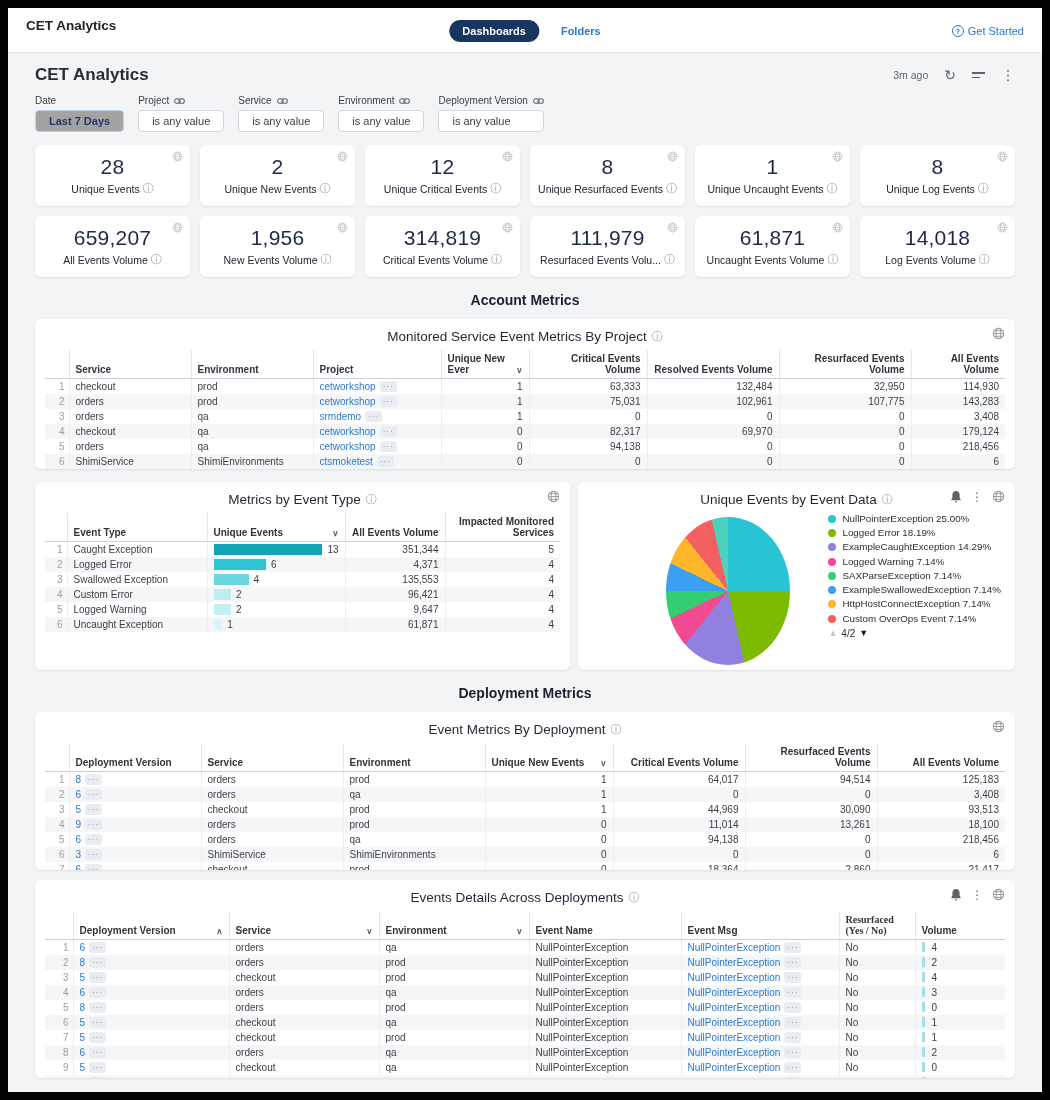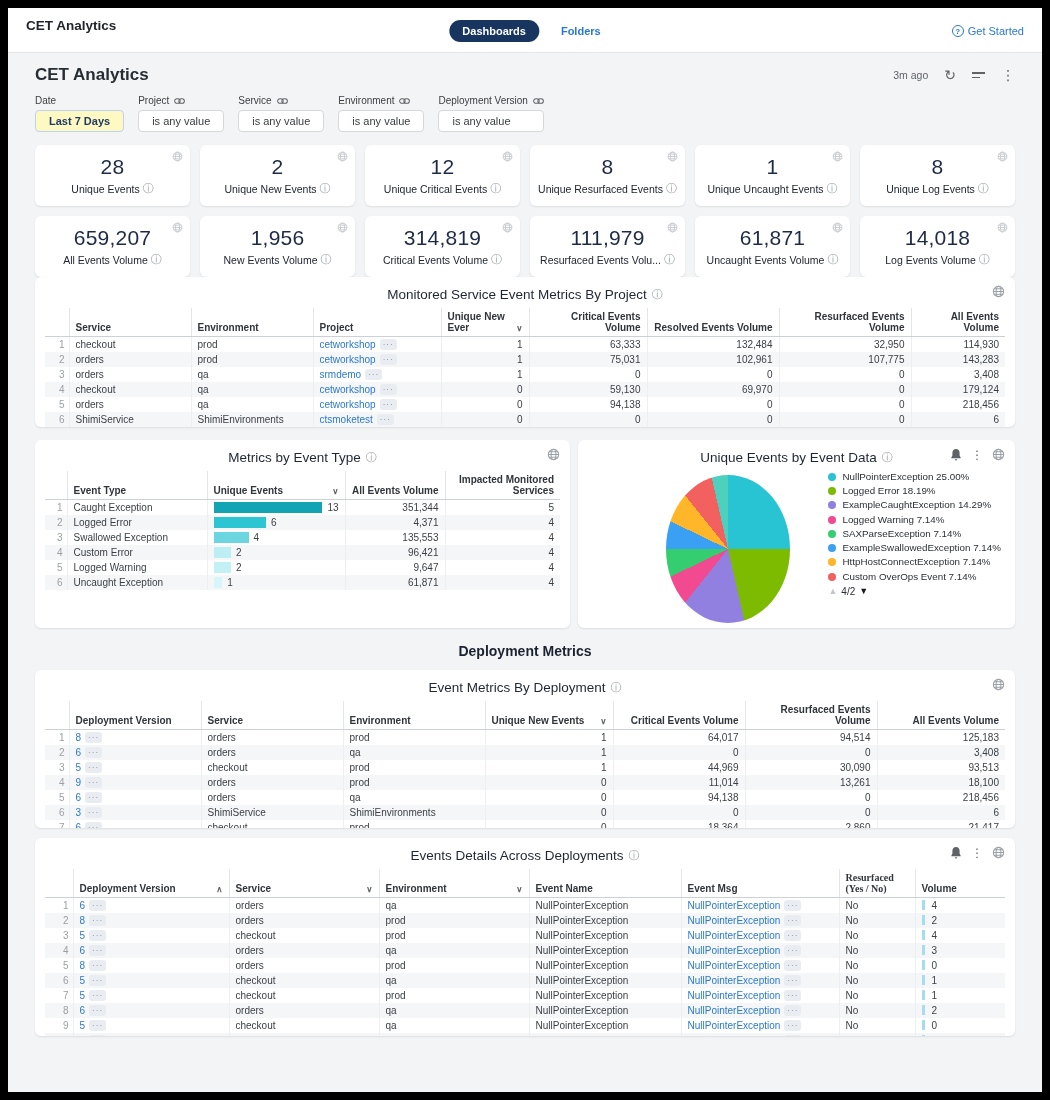--- a/index.html
+++ b/index.html
@@ -29,21 +29,21 @@
   .ago { font-size:10.5px; color:#5f6368; }
   .ctl { font-size:14px; cursor:pointer; color:#5f6368; line-height:1; }
   .filter-lines { display:inline-flex; flex-direction:column; gap:3px; cursor:pointer; }
   .filter-lines i { height:1.6px; background:#5f6368; display:block; }
   .filter-lines i:nth-child(1){width:13px;} .filter-lines i:nth-child(2){width:13px;}
 
   .filters { display:flex; gap:14px; margin-top:10px; }
   .filter { display:flex; flex-direction:column; gap:4px; }
   .filter-label { display:flex; align-items:center; gap:5px; font-size:10px; color:#3c4043; }
   .chip { font-size:11px; border-radius:4px; padding:4px 13px; border:1px solid #d4d7dc; background:#fff; color:#3c4043; cursor:pointer; white-space:nowrap; }
-  .chip.active { background:#fef9c3; border-color:#bcd2f0; color:#1f3a63; font-weight:600; }
+  .chip.active { background:#a3a3a3; border-color:#bcd2f0; color:#1f3a63; font-weight:600; }
 
   
   .cards { display:grid; grid-template-columns:repeat(6,1fr); gap:10px; margin-top:13px; }
   .card { position:relative; background:#fff; border-radius:6px; box-shadow:0 1px 2px rgba(60,64,67,.12); height:61px; display:flex; flex-direction:column; align-items:center; justify-content:center; gap:2px; }
   .card-value { font-size:21px; font-weight:500; color:#1e2a45; letter-spacing:.2px; }
   .card-label { font-size:10.5px; color:#202634; display:flex; align-items:center; gap:3px; white-space:nowrap; }
   .card-globe { position:absolute; top:6px; right:7px; }
 
   .section-heading { text-align:center; font-size:14px; font-weight:bold; color:#1a2230; margin:15px 0 11px 0; }
 
@@ -393,20 +393,21 @@
             </svg>
           </span>
           <div class="card-value">14,018</div>
           <div class="card-label">
             <span>Log Events Volume</span>
             <span class="info">ⓘ</span>
           </div>
         </div>
       </div>
 
+    <div class="section-heading">Account Metrics</div>
 
     <div class="panel" style="height:150px;">
       <div class="panel-icons">
           <span id="g1">
             <svg class="ic" width="13" height="13" viewBox="0 0 14 14">
               <g fill="none" stroke="#9aa0a6" stroke-width="1.1">
                 <circle cx="7" cy="7" r="5.6"></circle>
                 <ellipse cx="7" cy="7" rx="2.6" ry="5.6"></ellipse>
                 <line x1="1.4" y1="7" x2="12.6" y2="7"></line>
                 <line x1="2.2" y1="4" x2="11.8" y2="4"></line>
@@ -466,21 +467,21 @@
               <td class="r">0</td>
               <td class="r">0</td>
               <td class="r">3,408</td>
             </tr>
             <tr class="alt">
               <td class="idx">4</td>
               <td>checkout</td>
               <td>qa</td>
               <td><span class="cell-link">cetworkshop</span><span class="pill">···</span></td>
               <td class="r">0</td>
-              <td class="r">59,130</td>
+              <td class="r">82,317</td>
               <td class="r">69,970</td>
               <td class="r">0</td>
               <td class="r">179,124</td>
             </tr>
             <tr>
               <td class="idx">5</td>
               <td>orders</td>
               <td>qa</td>
               <td><span class="cell-link">cetworkshop</span><span class="pill">···</span></td>
               <td class="r">0</td>

